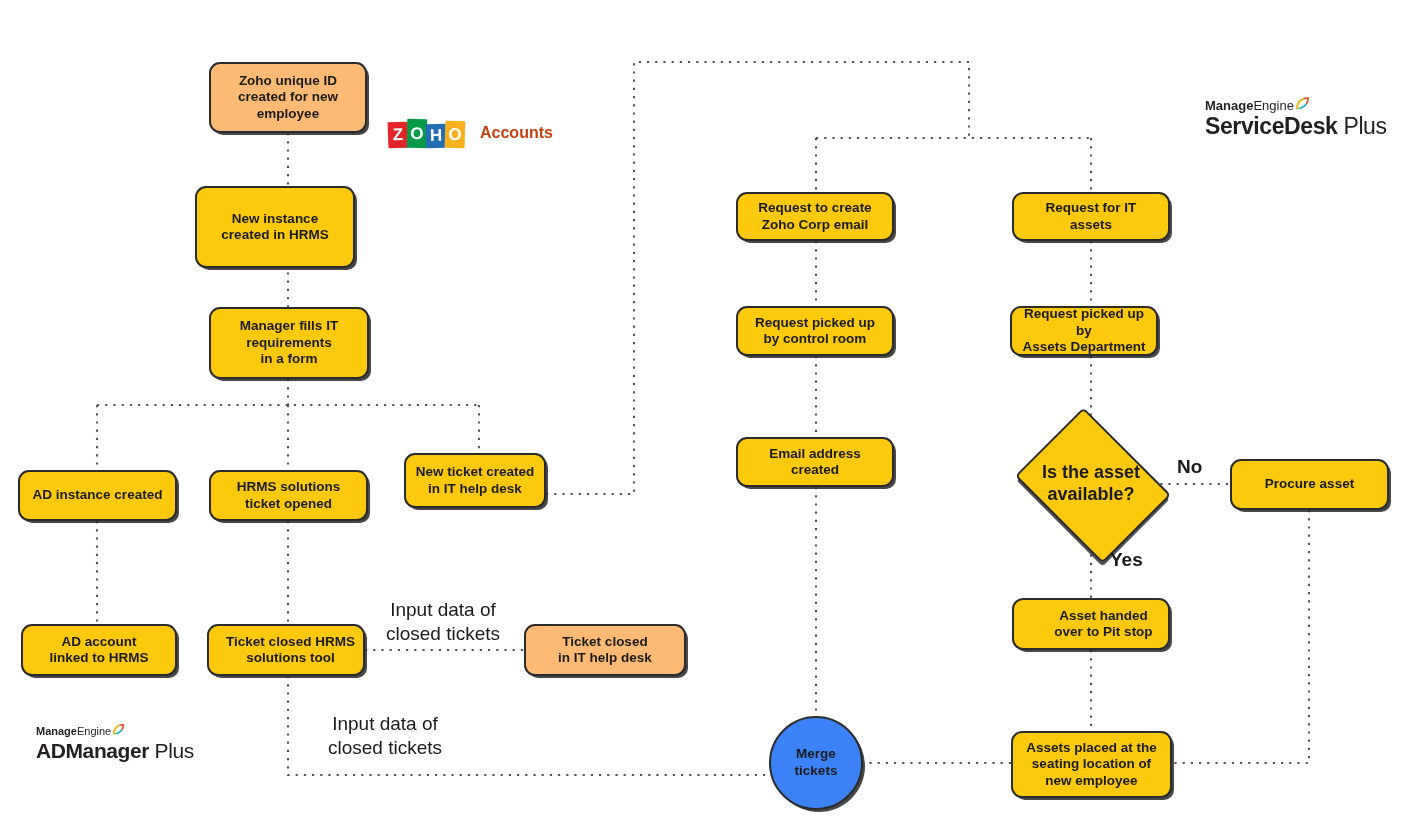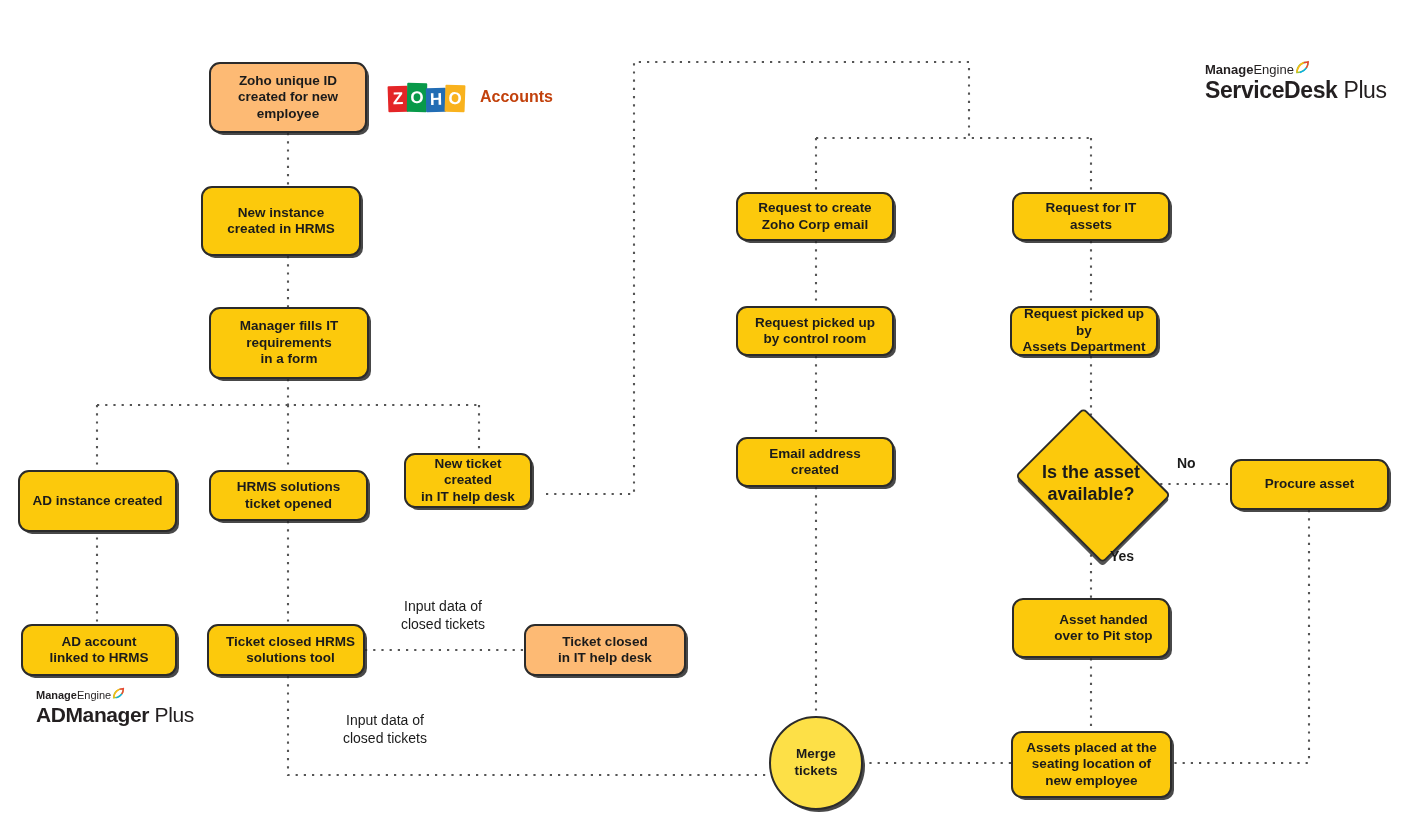--- a/index.html
+++ b/index.html
@@ -80,49 +80,49 @@
     line-height: 1.2;
     color: #1b1b1b;
     white-space: pre-line;
   }
 
   
   .circle {
     position: absolute;
     box-sizing: border-box;
     border-radius: 50%;
-    background: #fde047;
+    background: #3b82f6;
     border: 2px solid #2b2b2b;
     display: flex;
     align-items: center;
     justify-content: center;
     text-align: center;
     font-weight: bold;
     font-size: 13.5px;
     line-height: 1.25;
     color: #1b1b1b;
     box-shadow: 3px 3px 0 -1px rgba(40,40,40,0.85);
     z-index: 3;
     white-space: pre-line;
   }
 
   
   .edge-label {
     position: absolute;
-    font-size: 14px;
+    font-size: 19px;
     color: #1b1b1b;
     line-height: 1.25;
     white-space: pre-line;
     z-index: 4;
   }
   .edge-label.bold { font-weight: bold; }
   .edge-label.center { text-align: center; }
 
   
-  .logo { position: absolute; z-index: 5; }
+  .logo { position: absolute; z-index: 5; margin-top: 36px; }
 
   .zoho-logo { display: flex; align-items: center; }
   .zoho-mark {
     display: flex;
     align-items: flex-end;
     height: 30px;
   }
   .zoho-tile {
     width: 20px;
     height: 26px;
@@ -219,41 +219,41 @@
       <path d="M1011,763 L864,763"></path>
     </g>
   </svg>
 
   <div class="node blue" style="left:209px; top:62px; width:158px; height:71px;">
     <span class="txt">Zoho unique ID
 created for new
 employee</span>
   </div>
 
-  <div class="node" style="left:201px; top:186px; width:160px; height:70px;">
+  <div class="node" style="left:195px; top:186px; width:160px; height:82px;">
     <span class="txt">New instance
 created in HRMS</span>
   </div>
 
   <div class="node" style="left:209px; top:307px; width:160px; height:72px;">
     <span class="txt">Manager fills IT
 requirements
 in a form</span>
   </div>
 
-  <div class="node" style="left:18px; top:470px; width:159px; height:62px;justify-content:flex-end;">
+  <div class="node" style="left:18px; top:470px; width:159px; height:51px;justify-content:flex-end;">
     <span class="txt">AD instance created</span>
   </div>
 
   <div class="node" style="left:209px; top:470px; width:159px; height:51px;">
     <span class="txt">HRMS solutions
 ticket opened</span>
   </div>
 
-  <div class="node" style="left:404px; top:453px; width:128px; height:55px;">
+  <div class="node" style="left:404px; top:453px; width:142px; height:55px;">
     <span class="txt">New ticket created
 in IT help desk</span>
   </div>
 
   <div class="node" style="left:21px; top:624px; width:156px; height:52px;">
     <span class="txt">AD account
 linked to HRMS</span>
   </div>
 
   <div class="node" style="left:207px; top:624px; width:158px; height:52px;padding-left:17px;">
@@ -294,21 +294,21 @@
   <div class="diamond" style="left:1031px; top:437px; width:120px; height:93px;">
     <div class="dshape"></div>
     <div class="dlabel">Is the asset
 available?</div>
   </div>
 
   <div class="node" style="left:1230px; top:459px; width:159px; height:51px;text-align:center;">
     <span class="txt">Procure asset</span>
   </div>
 
-  <div class="node" style="left:1012px; top:598px; width:158px; height:60px;padding-left:33px;">
+  <div class="node" style="left:1012px; top:598px; width:158px; height:52px;padding-left:33px;">
     <span class="txt">Asset handed
 over to Pit stop</span>
   </div>
 
   <div class="node" style="left:1011px; top:731px; width:161px; height:67px;">
     <span class="txt">Assets placed at the
 seating location of
 new employee</span>
   </div>
 

